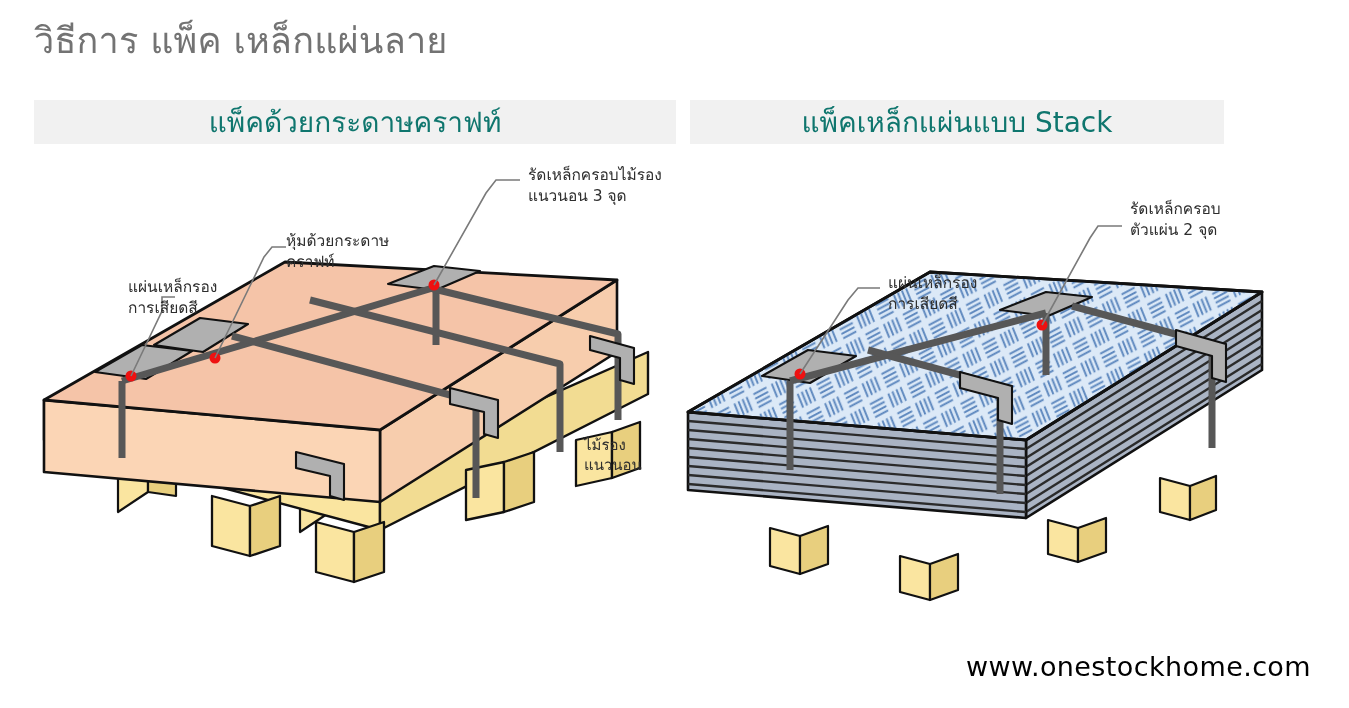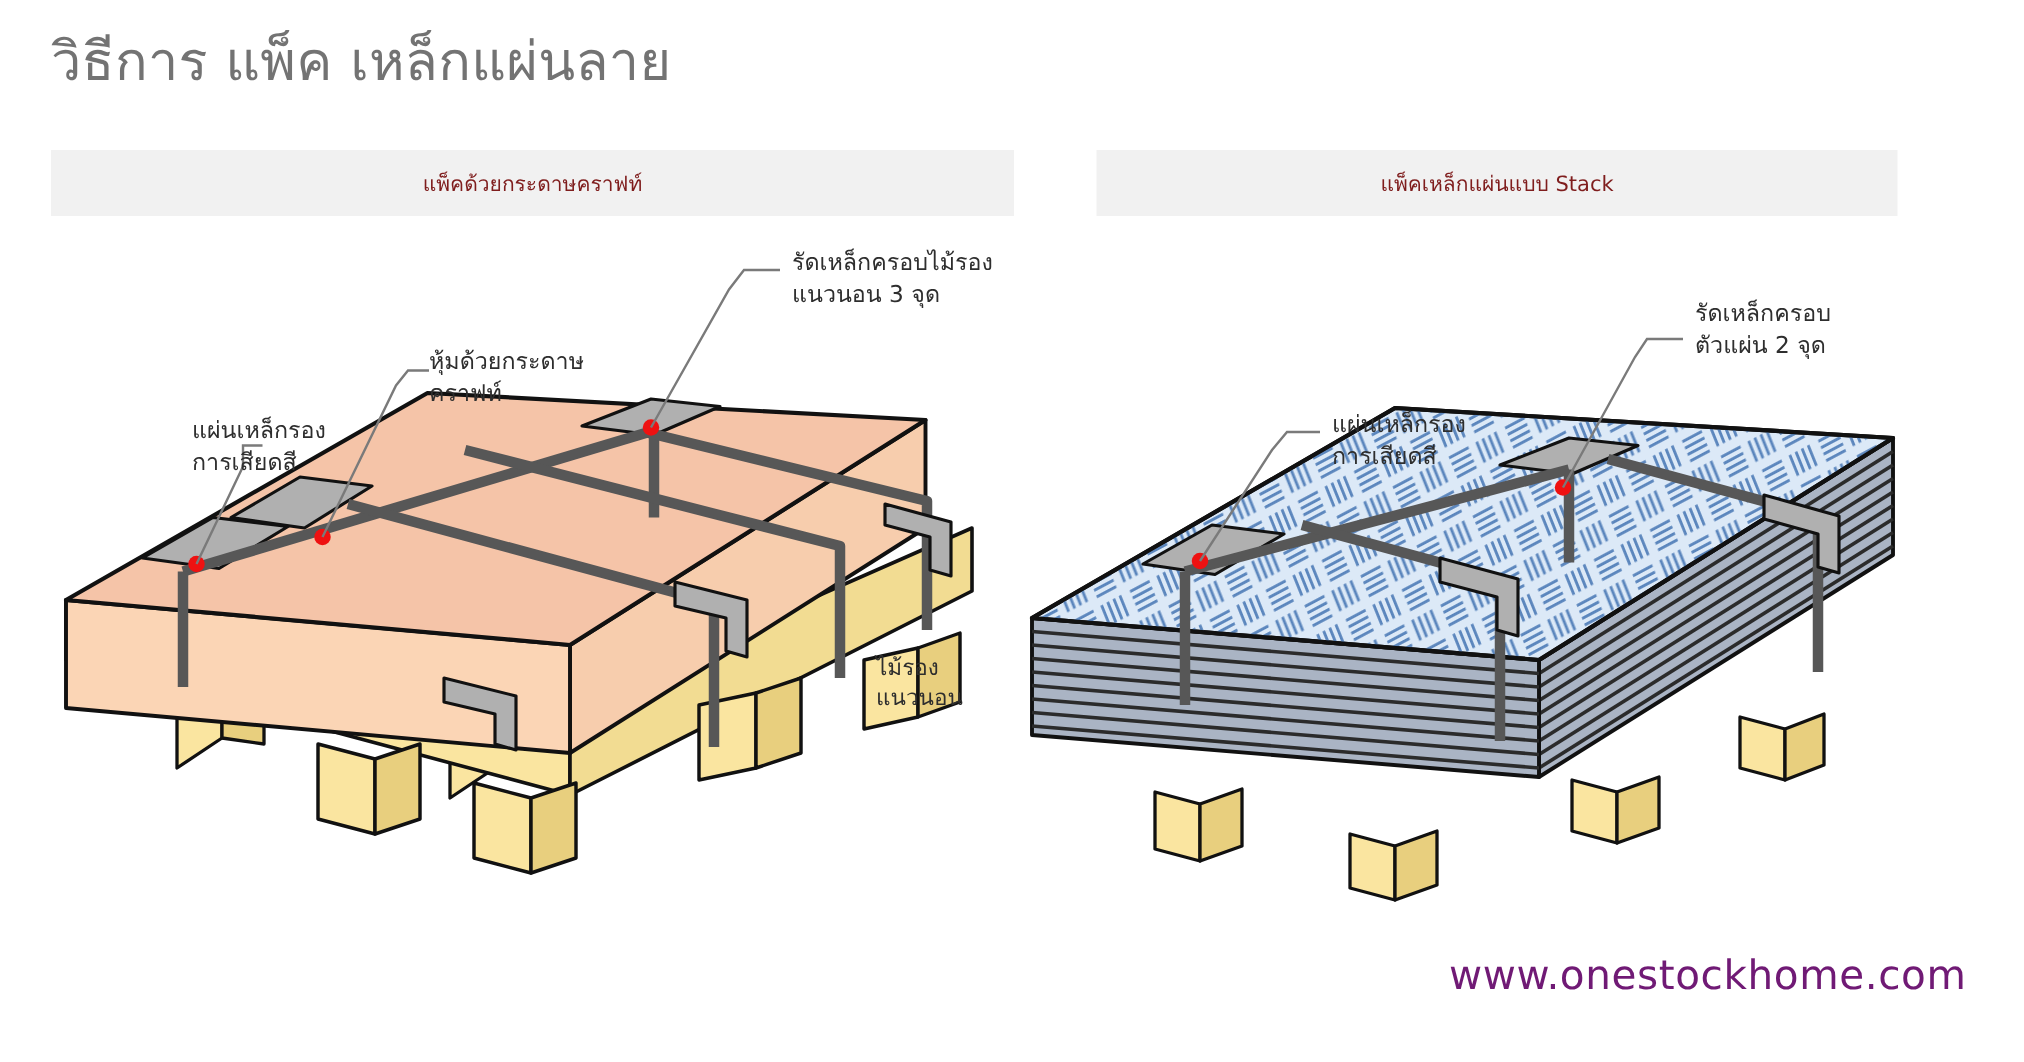--- a/index.html
+++ b/index.html
@@ -26,39 +26,39 @@
   .panel-header {
     position: absolute;
     top: 100px;
     height: 44px;
     background: #f1f1f1;
     display: flex;
     align-items: center;
     justify-content: center;
   }
   #panel-header-left  { left: 34px;  width: 642px; }
-  #panel-header-right { left: 731px; width: 534px; }
+  #panel-header-right { left: 690px; width: 534px; }
   .panel-header-title {
-    font-size: 14px;
-    color: #7f1d1d;
+    font-size: 28px;
+    color: #0f766e;
     white-space: nowrap;
   }
   #stage {
     position: absolute;
     left: 0;
     top: 0;
     width: 1349px;
     height: 708px;
   }
   #footer-url {
     position: absolute;
     right: 38px;
-    bottom: 42px;
+    bottom: 26px;
     font-size: 27px;
-    color: #701a75;
+    color: #000000;
     letter-spacing: 0.4px;
     white-space: nowrap;
   }
   .callout-text {
     font-size: 15.5px;
     fill: #2e2e2e;
   }
   .pallet-label {
     font-size: 15px;
     fill: #2e2e2e;

